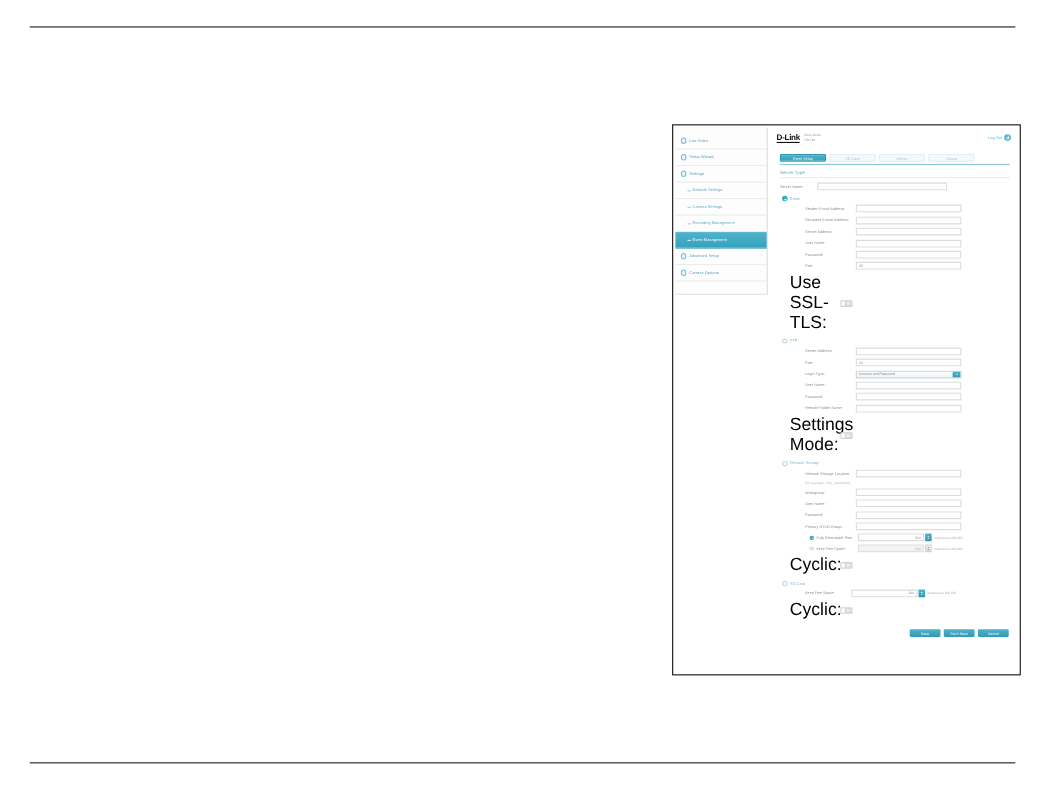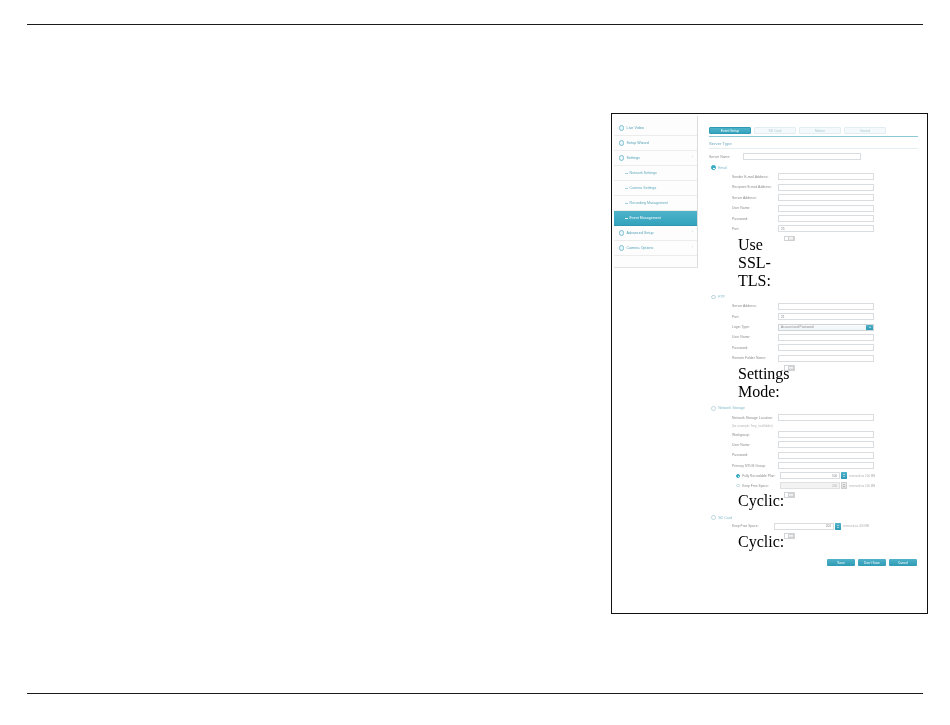--- a/index.html
+++ b/index.html
@@ -195,21 +195,21 @@
   }
   .spin.grey{background:linear-gradient(180deg,#f0f0f0,#dcdcdc);border:.4px solid #cfcfcf;box-sizing:border-box;}
   .spin i{display:block;border-left:1.2px solid transparent;border-right:1.2px solid transparent;}
   .spin i.up{border-bottom:1.4px solid #fff;}
   .spin i.dn{border-top:1.4px solid #fff;}
   .spin.grey i.up{border-bottom-color:#8a8a8a;}
   .spin.grey i.dn{border-top-color:#8a8a8a;}
   .unit{margin-left:2px;font-size:2.9px;color:#b0b0b0;white-space:nowrap;}
 
   
-  .trow{display:flex;align-items:flex-start;margin-left:32px;margin-top:3.4px;font-family:Liberation Serif, serif;}
+  .trow{display:flex;align-items:center;margin-left:12px;margin-top:3.4px;}
   .trow .lbl{width:46px;}
 
   
   .btnbar{
     display:flex;gap:3px;justify-content:flex-end;
     margin-top:8px;margin-right:2px;padding-bottom:5px;
   }
   .btn{
     width:28px;height:7.4px;border-radius:1px;
     background:linear-gradient(180deg,#4fb3ca,#2f9ab4);
@@ -265,20 +265,31 @@
       </div>
       <div class="nav-item">
         <span class="dot"></span>
         <span>Camera Options</span>
         <span class="chev">›</span>
       </div>
     </div>
 
     <div class="content">
 
+      <div class="brand-row">
+        <div class="logo">D-Link</div>
+        <div class="model">
+          <span>DCS-2630L</span>
+          <span>HD 180</span>
+        </div>
+        <div class="logout">
+          <span class="txt">Log Out</span>
+          <span class="pwr"></span>
+        </div>
+      </div>
 
       <div class="tabs">
         <div class="tab active">Event Setup</div>
         <div class="tab">SD Card</div>
         <div class="tab">Motion</div>
         <div class="tab">Sound</div>
       </div>
       <div class="tab-underline"></div>
 
       <div class="section-title">Server Type</div>

